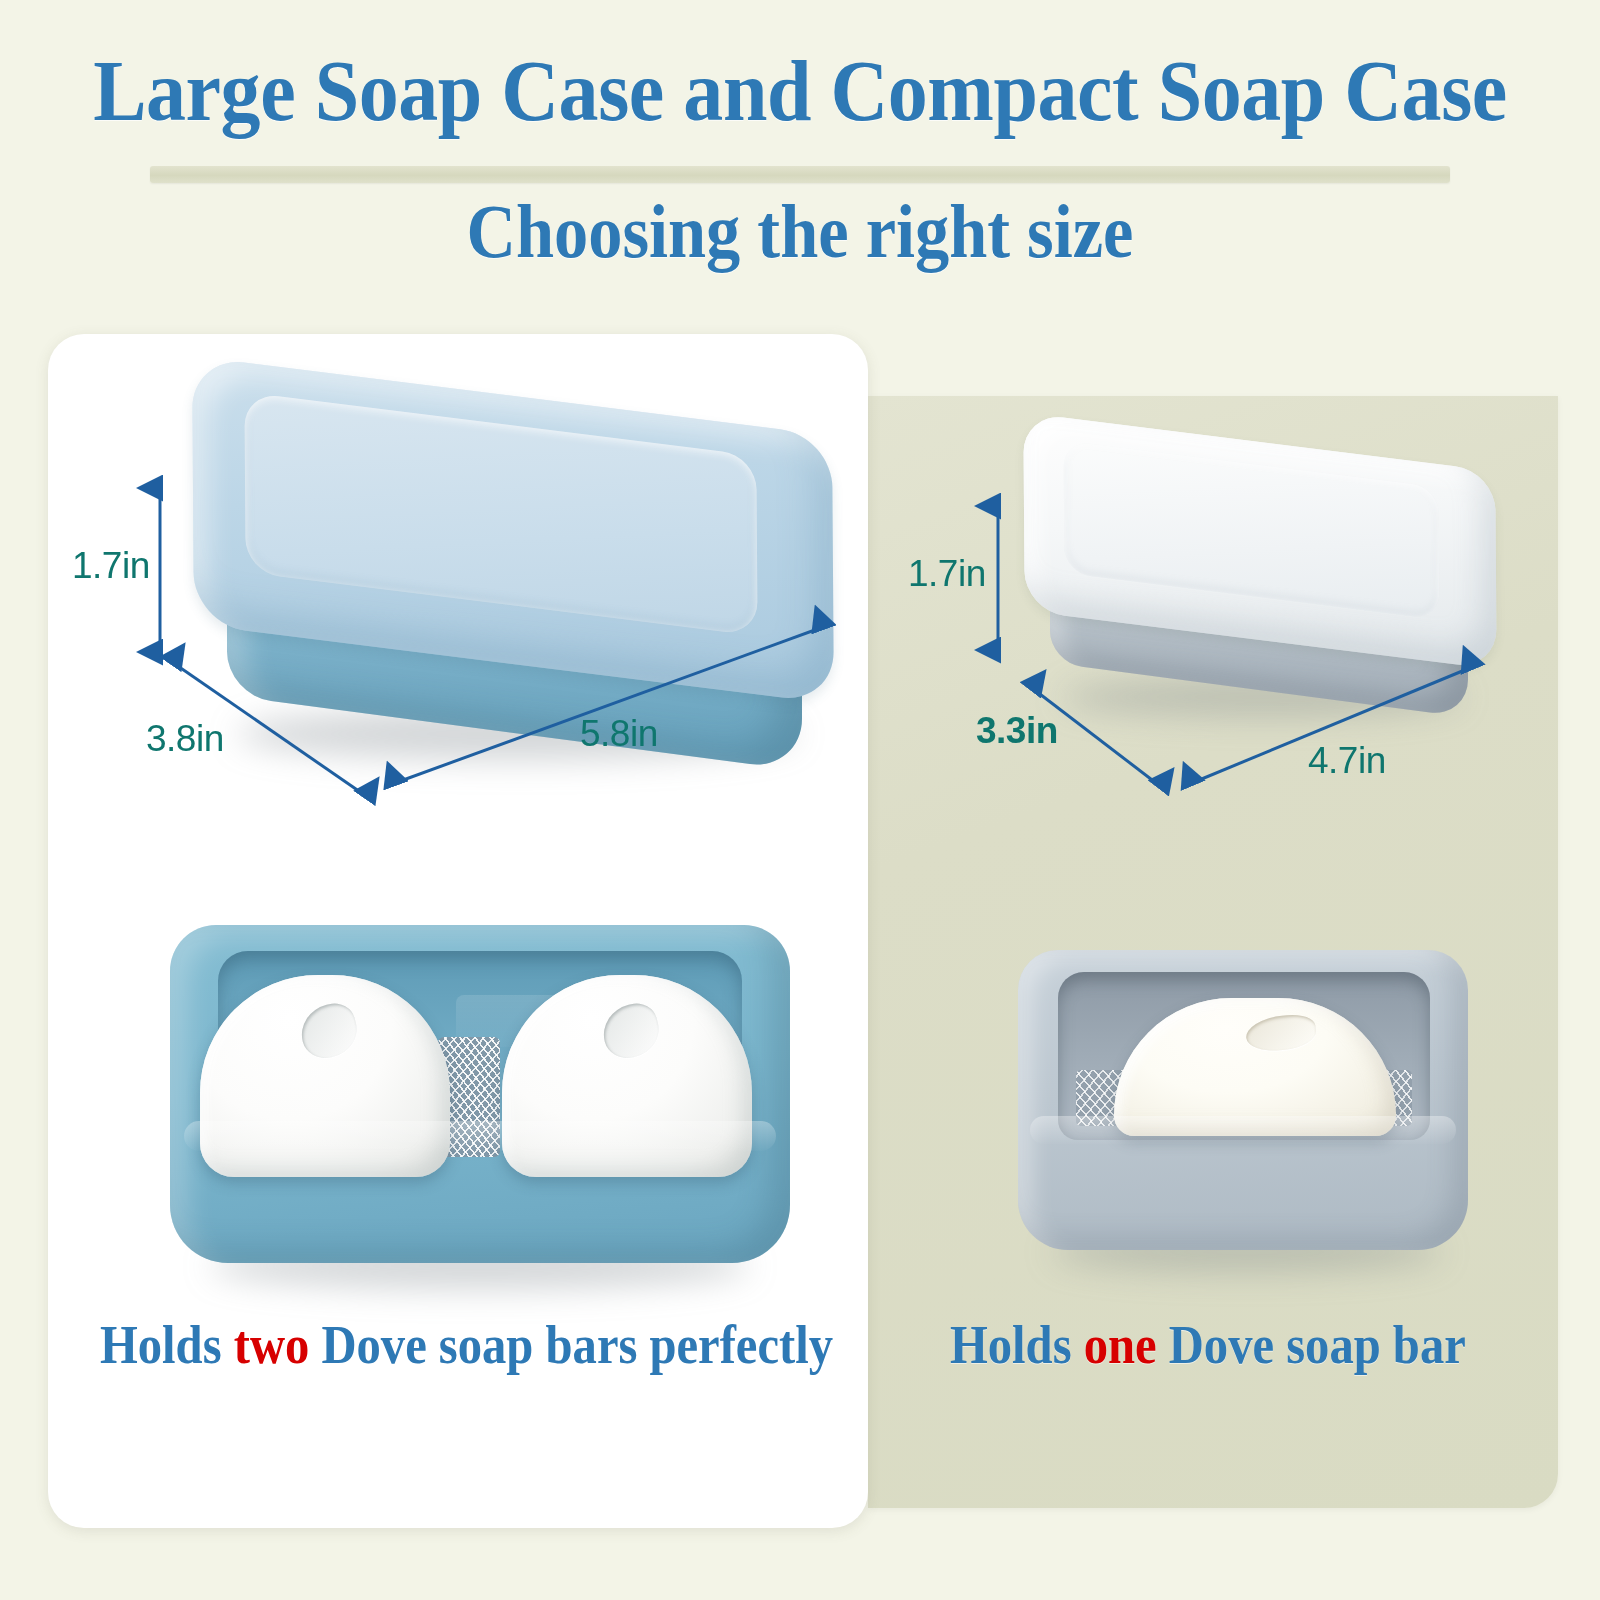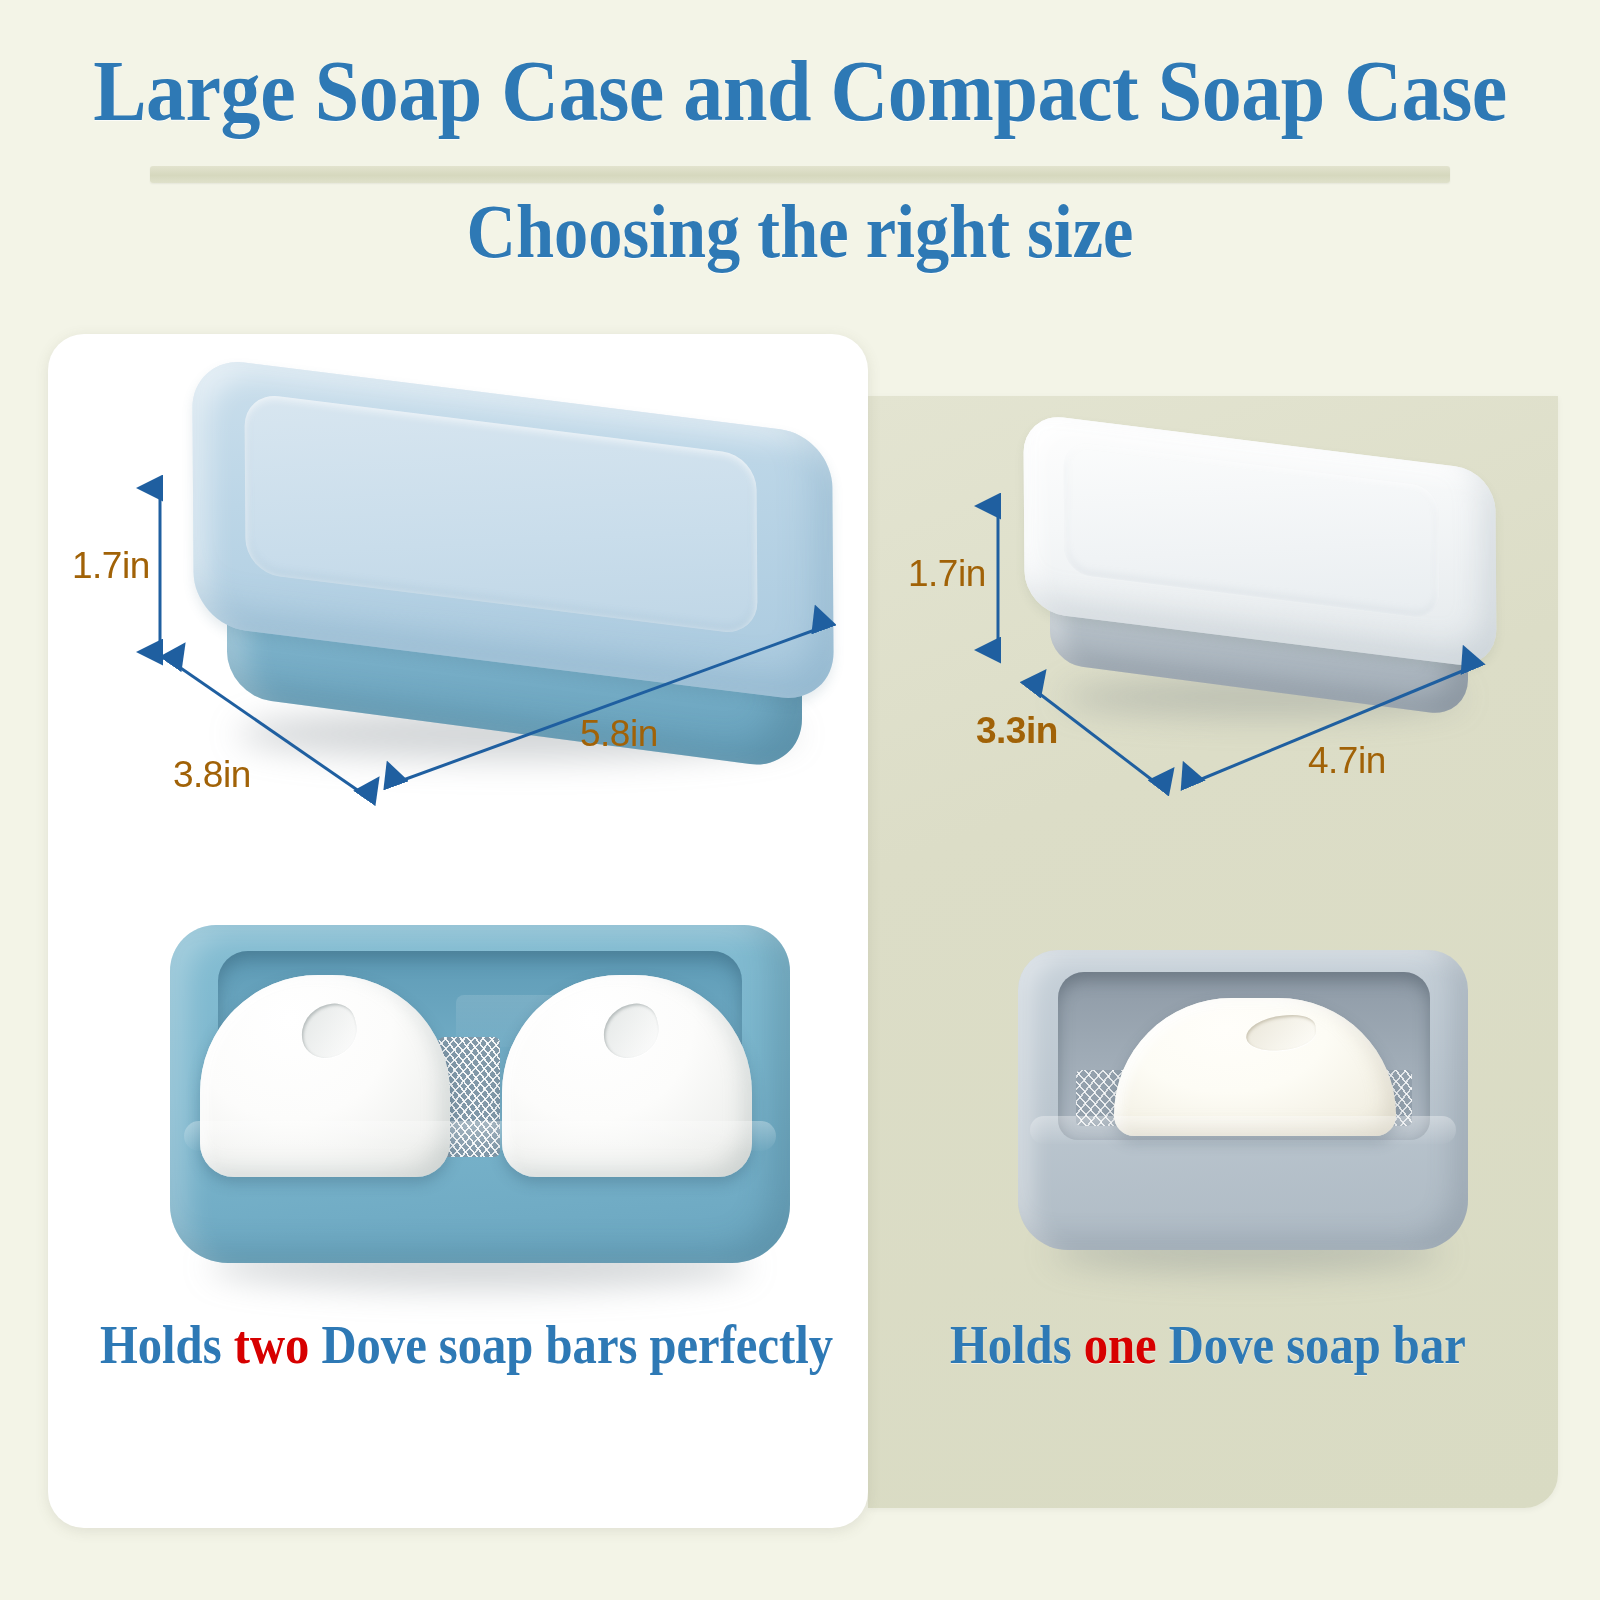--- a/index.html
+++ b/index.html
@@ -252,21 +252,21 @@
     border-radius:20px;
     background:linear-gradient(180deg,rgba(255,255,255,0.34),rgba(255,255,255,0.02));
   }
 
   
   .dim-label {
     position:absolute;
     font-family:"Liberation Sans", sans-serif;
     font-size:37px;
     font-weight:400;
-    color:#a16207;
+    color:#0f766e;
     white-space:nowrap;
     letter-spacing:-0.5px;
   }
   .dim-svg { position:absolute; overflow:visible; pointer-events:none; }
 
   
   .caption {
     position:absolute;
     font-family:"Liberation Serif", serif;
     font-weight:700;
@@ -311,21 +311,21 @@
         <path d="M4.5 0 L9 9 L0 9 Z" fill="#1F5FA0"></path>
       </marker>
     </defs>
     <line x1="20" y1="172" x2="20" y2="8" stroke="#1F5FA0" stroke-width="3" marker-start="url(#ah-dn)" marker-end="url(#ah-up)"></line>
   </svg>
   <div class="dim-label" style="left:72px; top:545px;">1.7in</div>
 
   <svg class="dim-svg" style="left:160px; top:650px; width:220px; height:160px;" viewBox="0 0 220 160">
     <line x1="12" y1="12" x2="206" y2="146" stroke="#1F5FA0" stroke-width="3" marker-start="url(#ah-dn)" marker-end="url(#ah-up)"></line>
   </svg>
-  <div class="dim-label" style="left:173px; top:718px;margin-top:36px;">3.8in</div>
+  <div class="dim-label" style="left:146px; top:718px;">3.8in</div>
 
   <svg class="dim-svg" style="left:385px; top:615px; width:450px; height:180px;" viewBox="0 0 450 180">
     <line x1="10" y1="168" x2="438" y2="12" stroke="#1F5FA0" stroke-width="3" marker-start="url(#ah-dn)" marker-end="url(#ah-up)"></line>
   </svg>
   <div class="dim-label" style="left:580px; top:713px;">5.8in</div>
 
   <div class="product" id="compact-closed">
     <div class="contact-shadow" style="left:52px; top:248px; width:400px; height:38px;"></div>
     <div class="base"></div>
     <div class="lid"></div>

